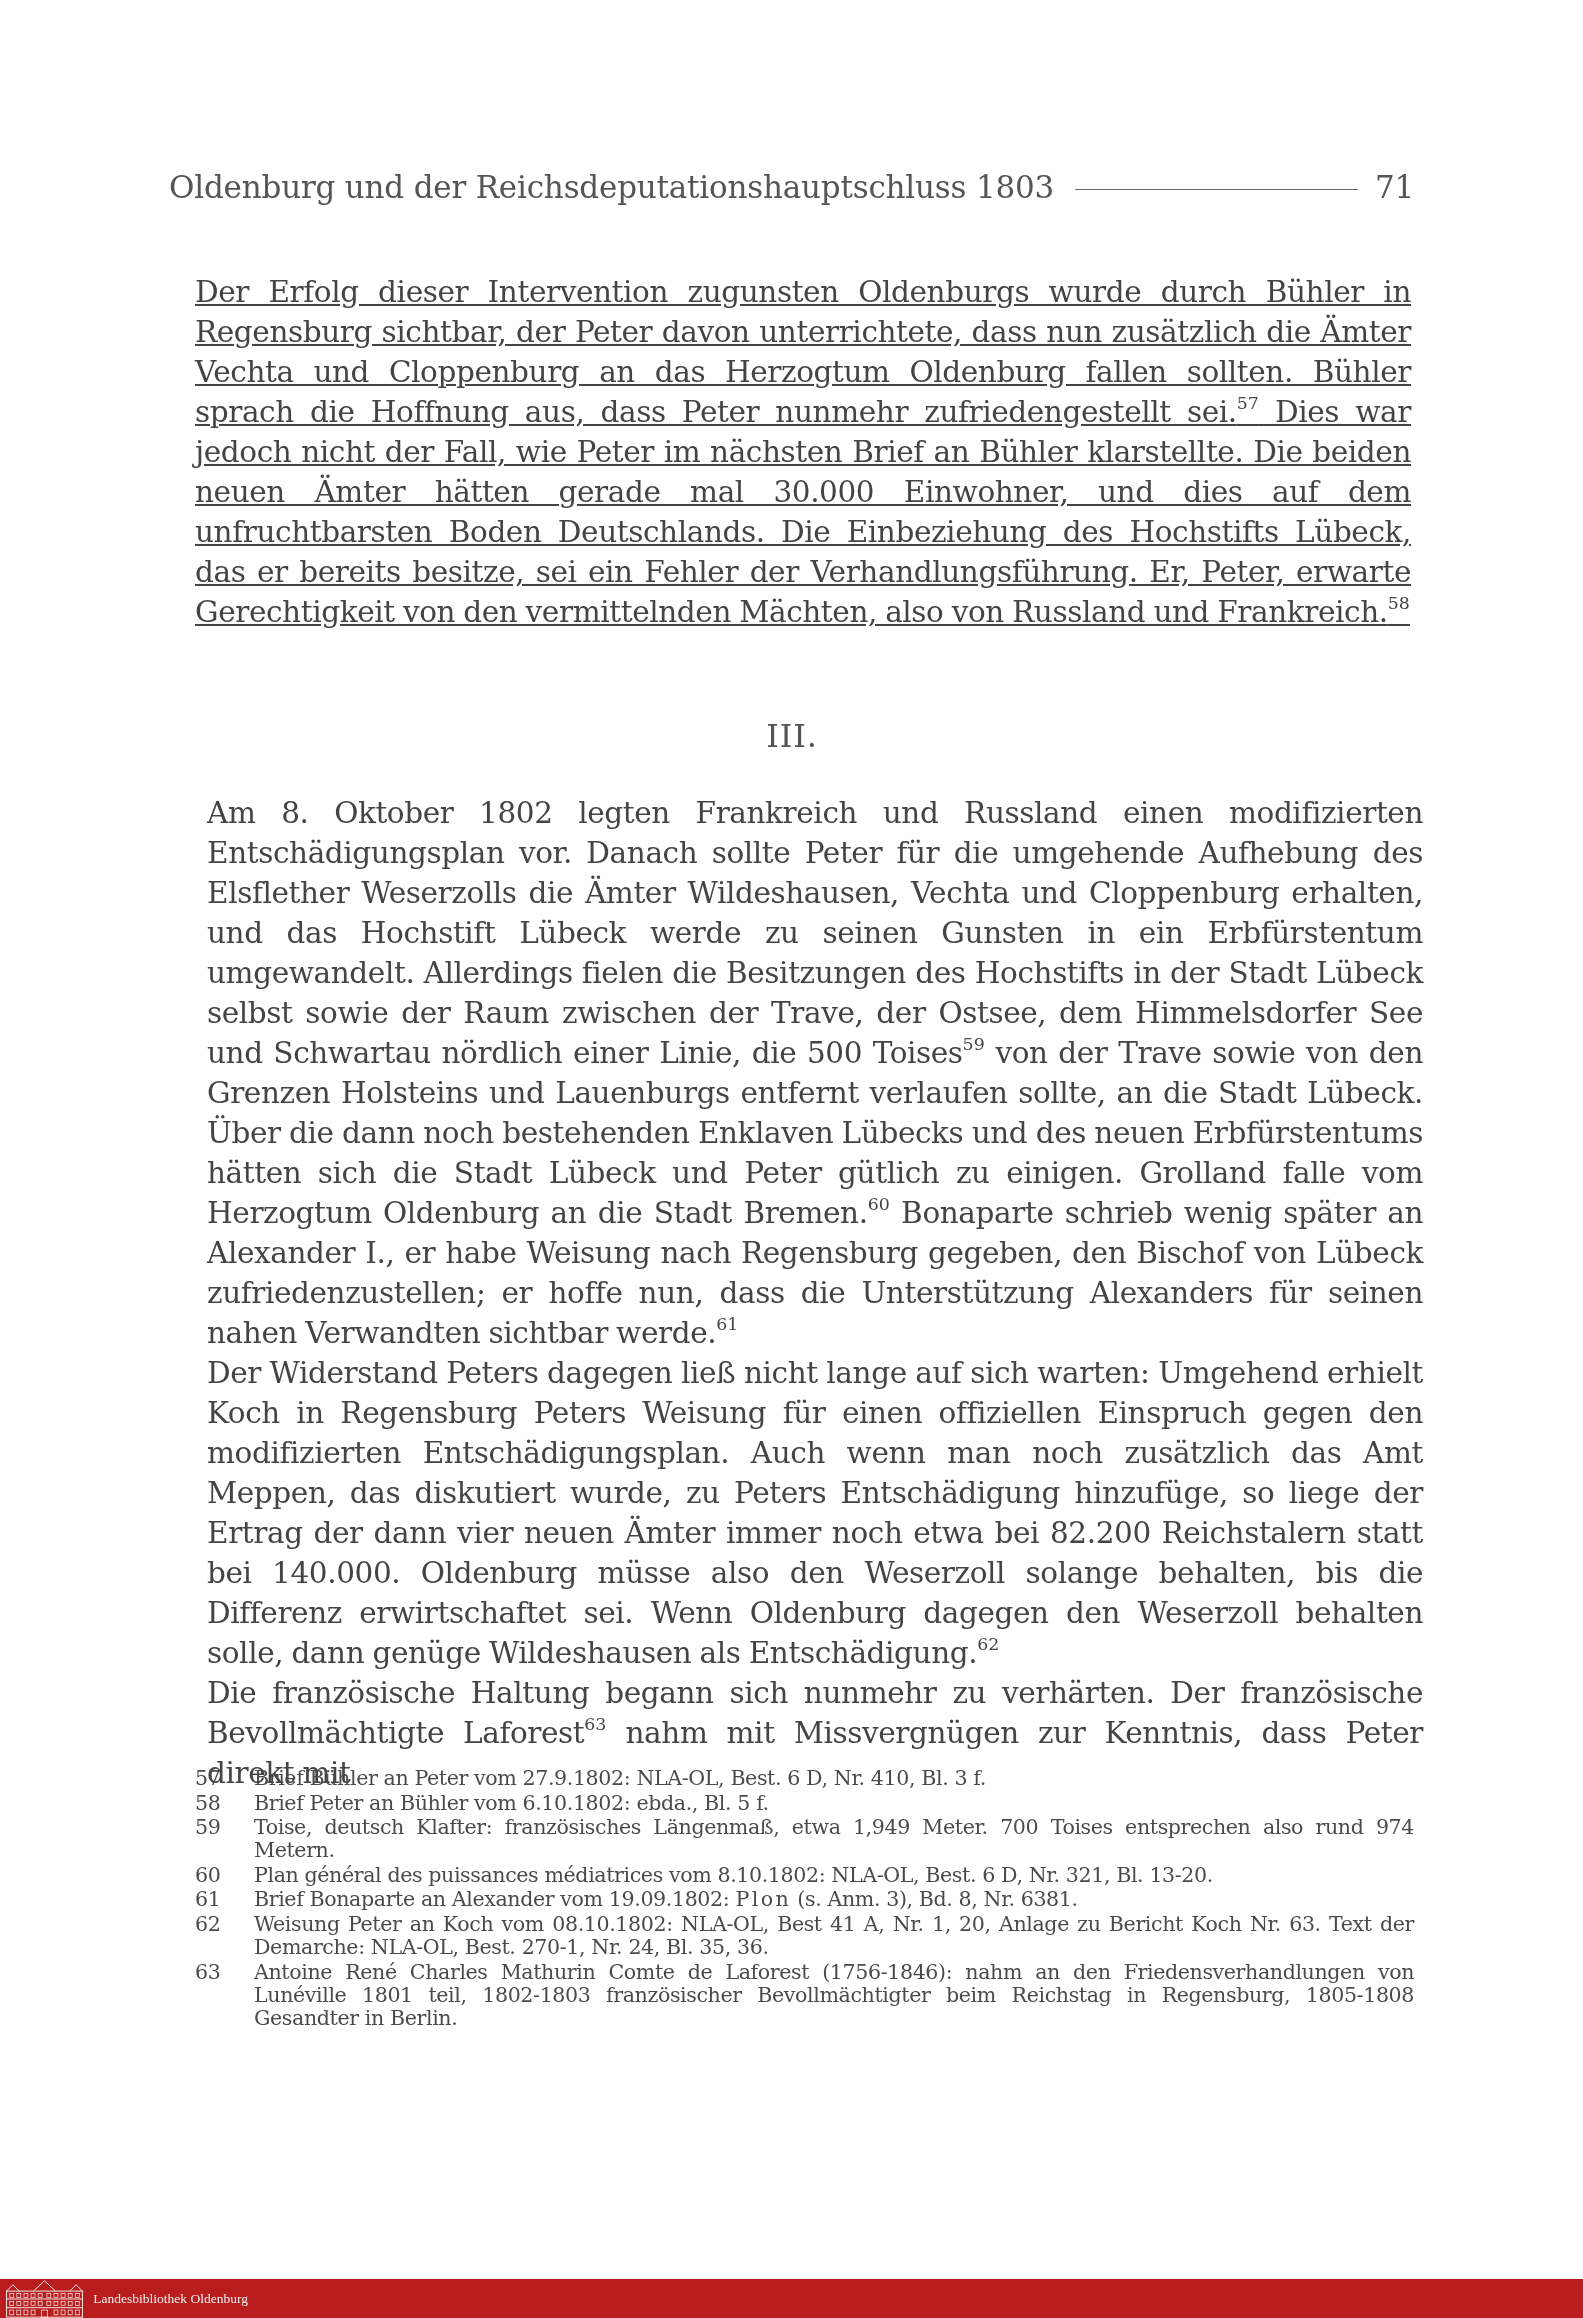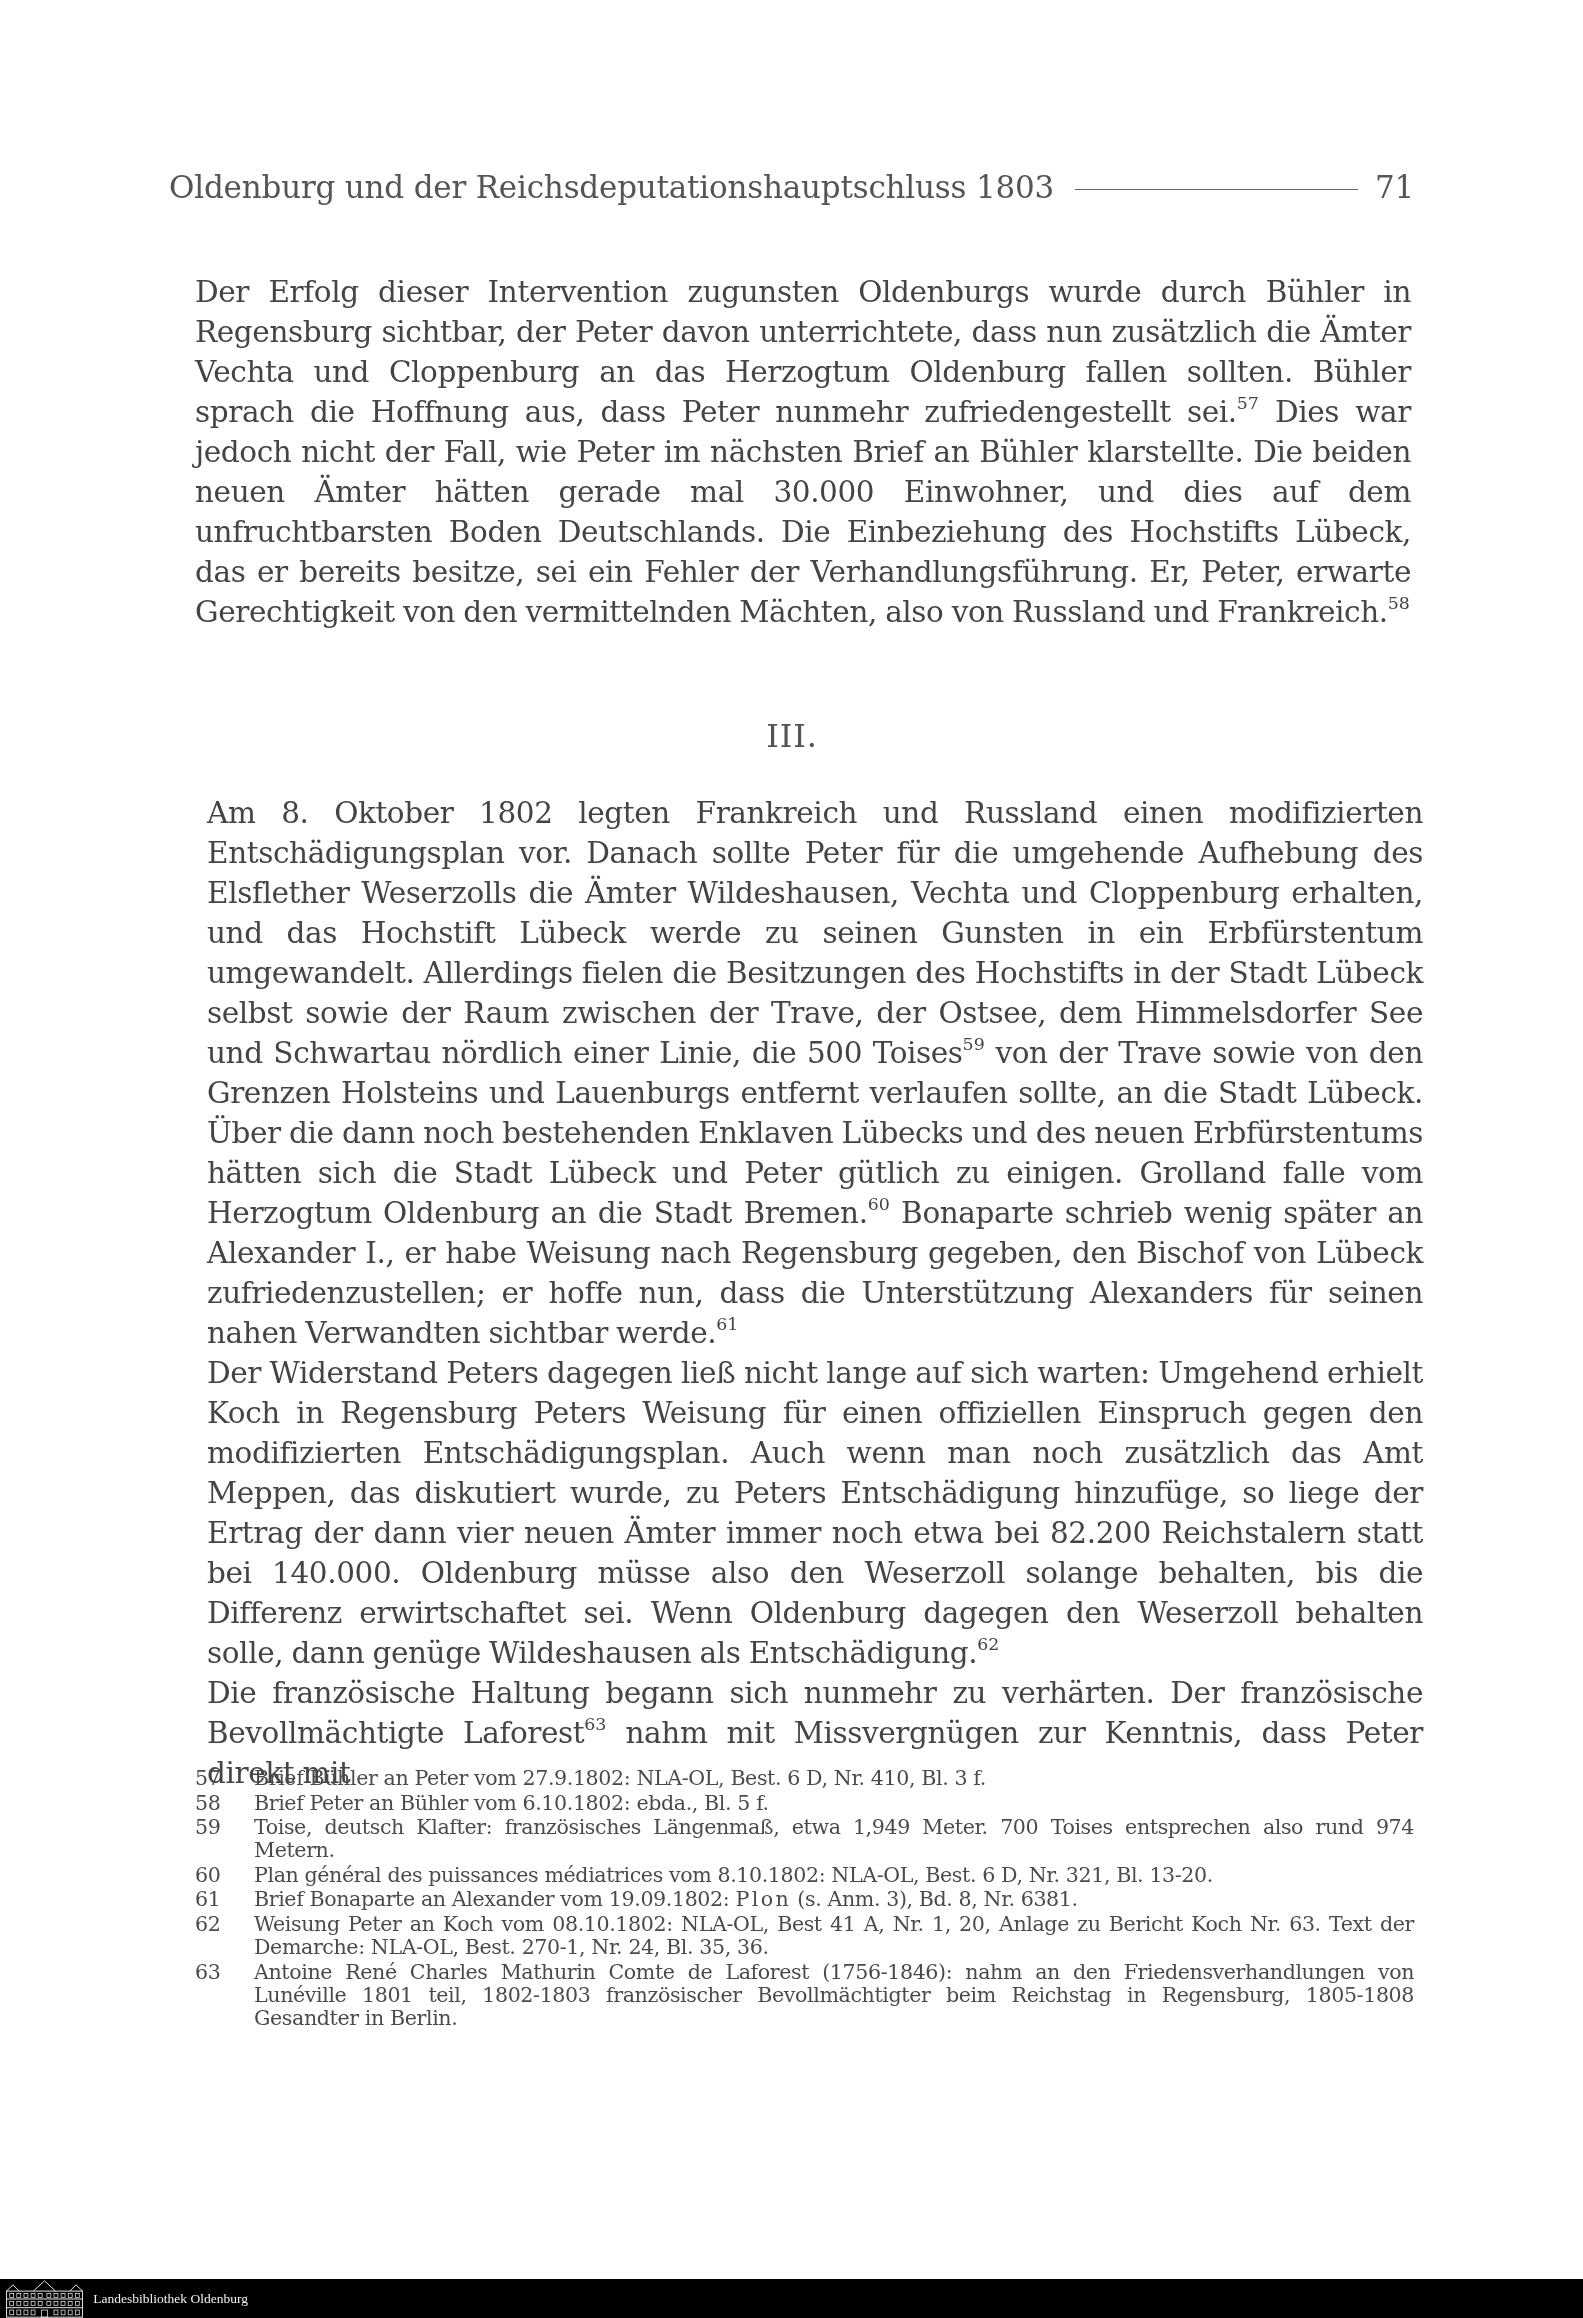--- a/index.html
+++ b/index.html
@@ -38,21 +38,21 @@
     left: 195px;
     width: 1216px;
     font-size: 29.5px;
     line-height: 40px;
     text-align: justify;
     color: #444;
     letter-spacing: -0.4px;
     word-spacing: -0.8px;
   }
   .body-text p { margin: 0; }
-  .block1 { top: 272px; }
+  .block1 { top: 272px; text-decoration: underline; }
   .section-heading {
     position: absolute;
     left: 0;
     width: 1584px;
     top: 717px;
     text-align: center;
     font-size: 32px;
     color: #555;
     letter-spacing: 0.8px;
   }
@@ -78,21 +78,21 @@
   .footnote .fn-num { width: 59px; flex: none; }
   .footnote .fn-text { flex: 1; text-align: justify; }
   .spaced { letter-spacing: 2.4px; margin-top: 13px; }
 
   .footer-bar {
     position: absolute;
     left: 0;
     top: 2279px;
     width: 1584px;
     height: 40px;
-    background: #000000;
+    background: #b91c1c;
     display: flex;
     align-items: center;
   }
   .footer-bar .logo {
     margin-left: 4.8px;
     width: 79px;
     height: 38px;
   }
   .footer-bar .lib-name {
     margin-left: 9.5px;

